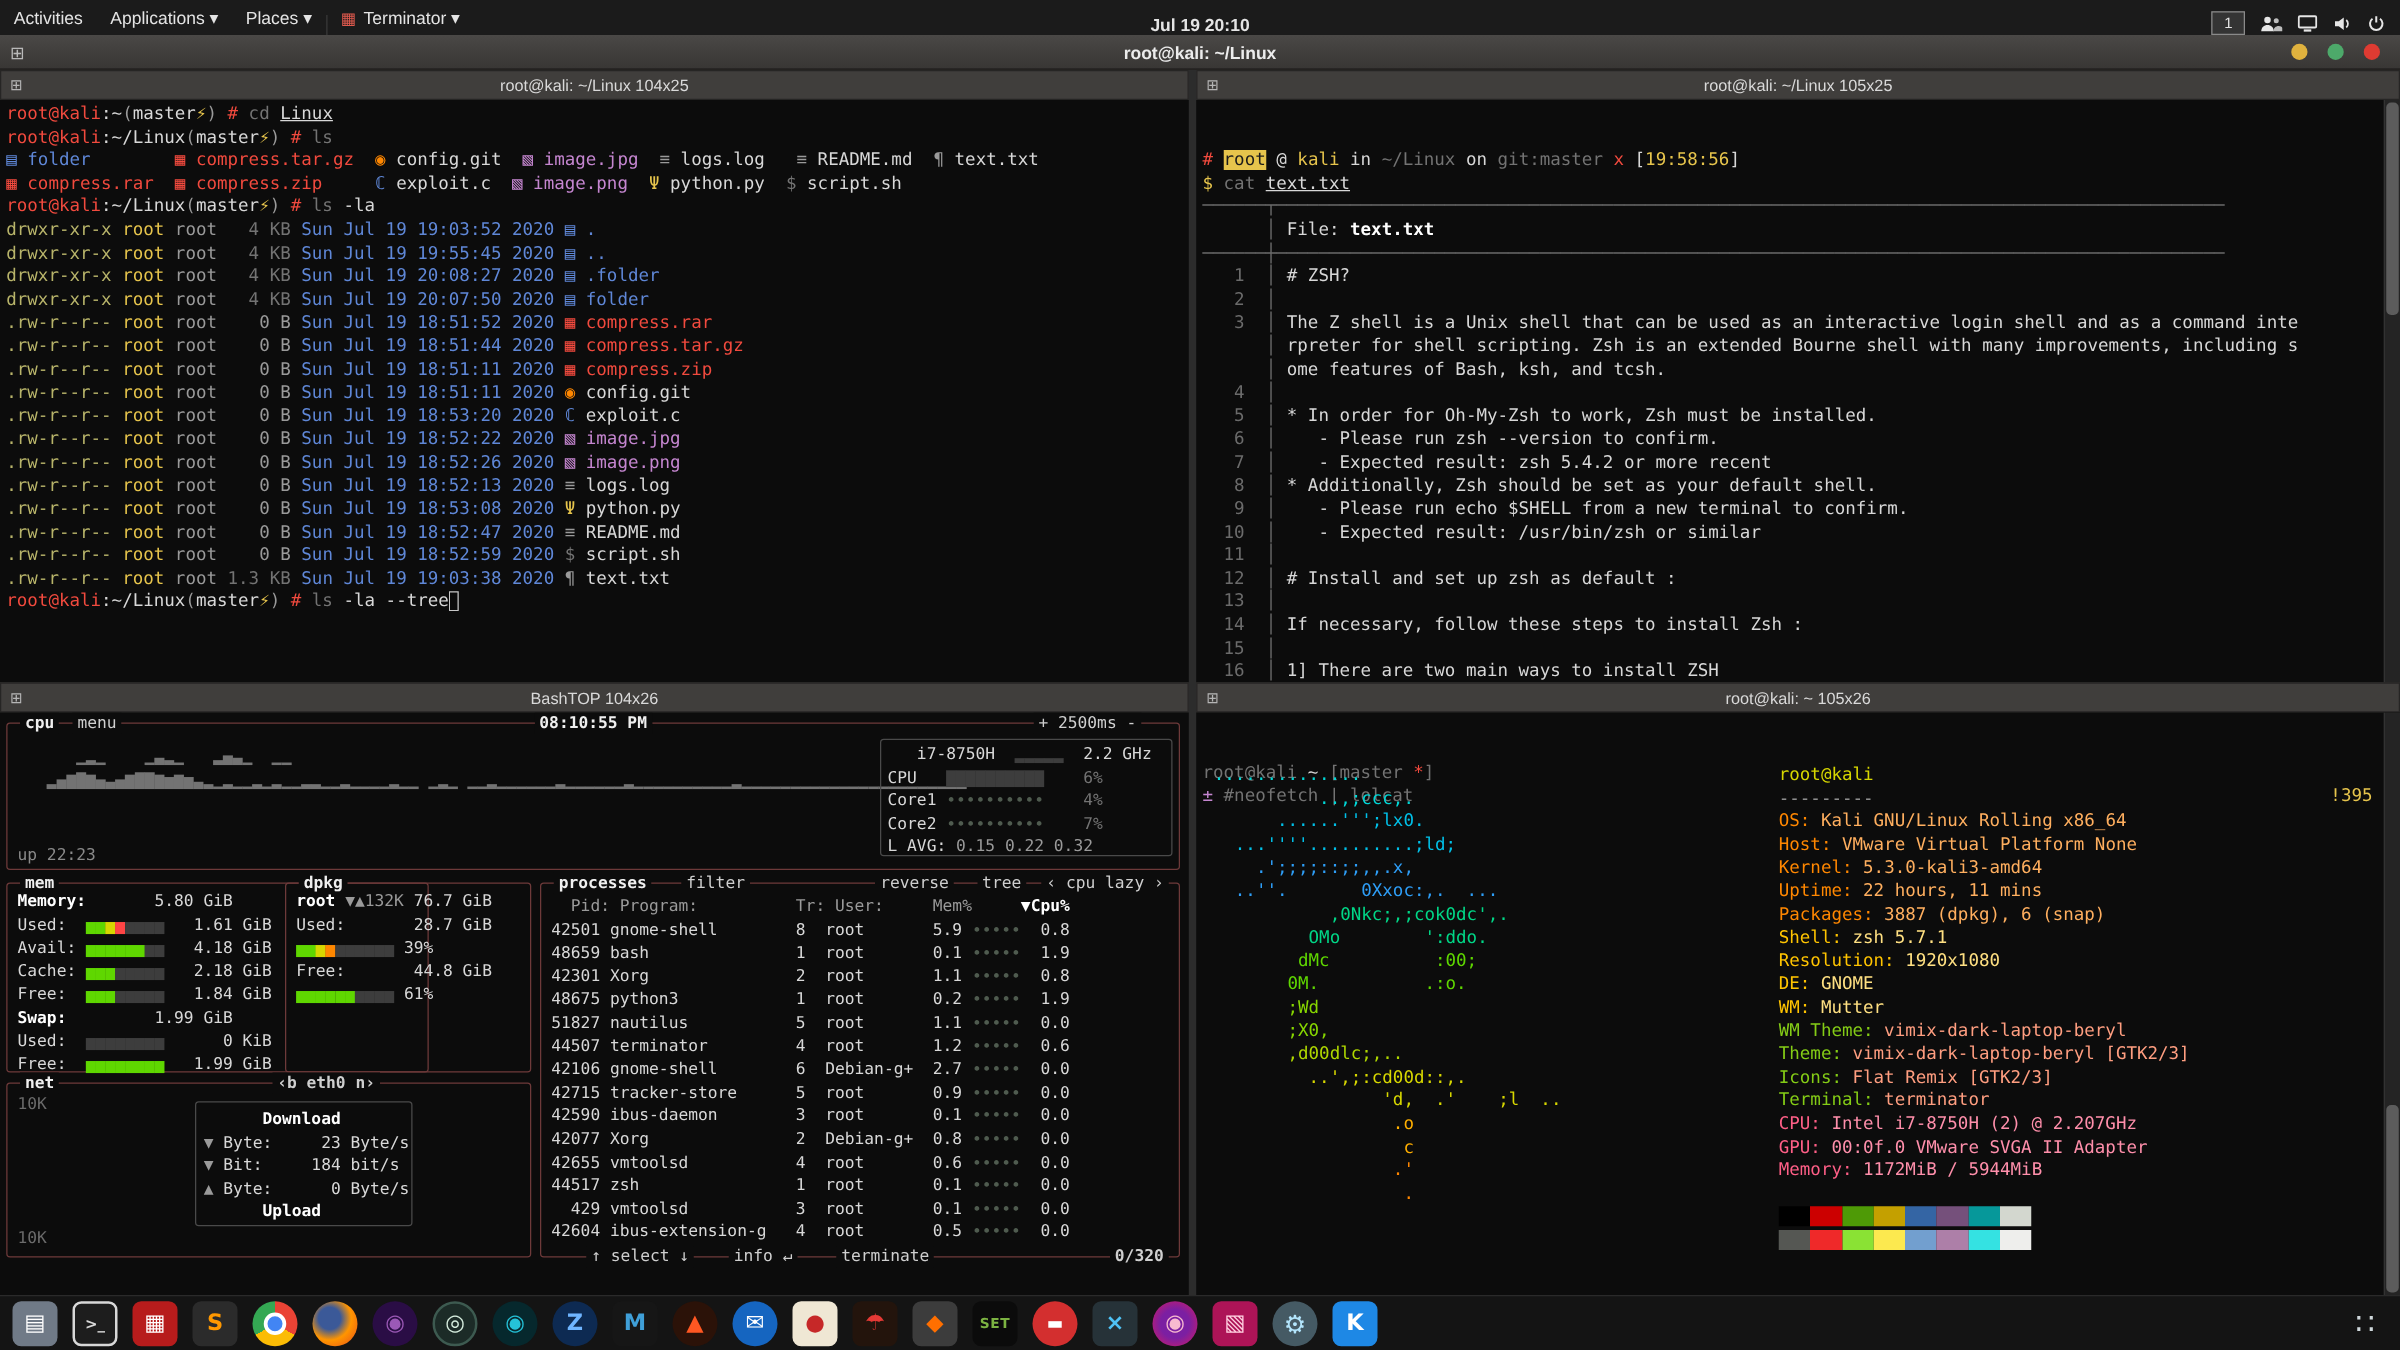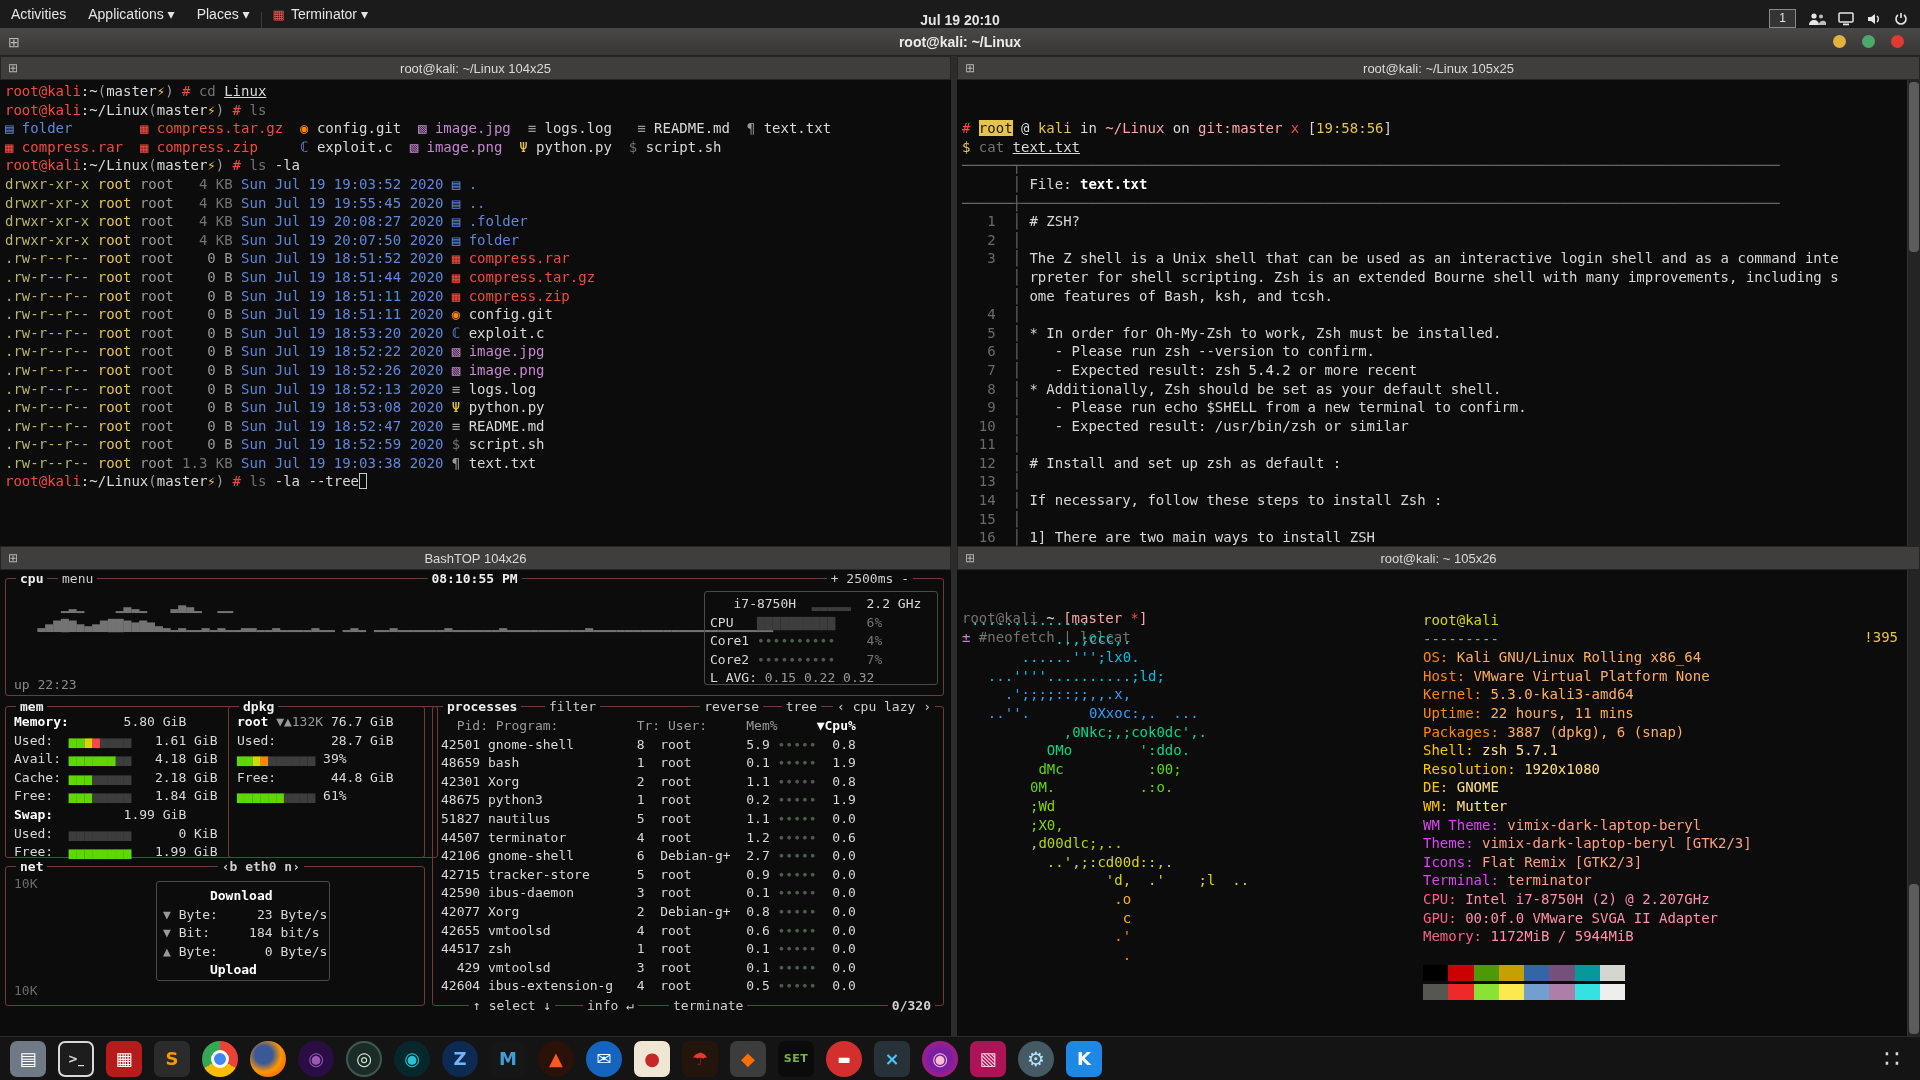--- a/index.html
+++ b/index.html
@@ -30,32 +30,32 @@
 #divider{grid-column:2;grid-row:1/5;background:#2c2c2c}
 
 
 .term{background:#0c0c0c;position:relative;overflow:hidden;font-family:"DejaVu Sans Mono","DejaVu Sans",monospace;font-size:14px;line-height:18.6px;color:#d8d8d8;white-space:pre;padding:2px 0 0 5px;cursor:text}
 .tline{min-height:18.6px}
 
 
 .c-w{color:#d8d8d8}.c-bw{color:#ffffff;font-weight:bold}
 .c-gr{color:#9a9a9a}.c-dkg{color:#6b6b6b}.c-dim{color:#4f5b4f}
 .c-red{color:#f14a3e}.c-grn{color:#737373}.c-yel{color:#e6c44c}
-.c-blu{color:#5f87d7}.c-cyan{color:#fca5a5}.c-mag{color:#c586d0}
+.c-blu{color:#5f87d7}.c-cyan{color:#737373}.c-mag{color:#c586d0}
 .c-org{color:#ff8700}.c-olv{color:#b8b46a}
 .c-uw{color:#d8d8d8;text-decoration:underline}
 .c-hl{background:#e6c44c;color:#1b1b1b}
 .c-cur{box-shadow:inset 0 0 0 1px #c8c8c8}
 .c-mg{color:#5fd700}.c-my{color:#d7d700}.c-mo{color:#ff8700}.c-mr{color:#ff4545}.c-mgry{color:#3d3d3d}
 .c-lc0{color:#00d7d7}.c-lc1{color:#00c0e8}.c-lc2{color:#2e9ef7}.c-lc3{color:#00d787}
 .c-lc4{color:#5fd700}.c-lc5{color:#87d700}.c-lc6{color:#afd700}.c-lc7{color:#d7d700}
 .c-lc8{color:#ffaf00}.c-lc9{color:#ff8700}
 .c-nl0{color:#ff8700}.c-nv0{color:#ffaf5f}
 .c-nl1{color:#ffc400}.c-nv1{color:#ffe082}
-.c-nl2{color:#d946ef}.c-nv2{color:#ff9e80}
+.c-nl2{color:#84cc16}.c-nv2{color:#ff9e80}
 .c-nl3{color:#ff5f87}.c-nv3{color:#ff8fab}
 .c-cb0{background:#000000}.c-cb1{background:#cc0000}.c-cb2{background:#4e9a06}.c-cb3{background:#c4a000}
 .c-cb4{background:#3465a4}.c-cb5{background:#75507b}.c-cb6{background:#06989a}.c-cb7{background:#d3d7cf}
 .c-cb8{background:#555753}.c-cb9{background:#ef2929}.c-cb10{background:#8ae234}.c-cb11{background:#fce94f}
 .c-cb12{background:#729fcf}.c-cb13{background:#ad7fa8}.c-cb14{background:#34e2e2}.c-cb15{background:#eeeeec}
 .c-flr{float:right;color:#e6c44c;margin-right:22px}
 
 
 #pane-bl{font-size:13px;line-height:17px}
 .bt-box{position:absolute;border:1px solid #6e3a3a;border-radius:3px}
@@ -193,21 +193,21 @@
         <span class="bt-title bt-btn" style="left:52px">menu</span>
         <span class="bt-title" style="left:50%;transform:translateX(-50%)">08:10:55 PM</span>
         <span class="bt-title bt-btn" style="right:30px">+ 2500ms -</span>
         <div class="bt-lines" style="left:8px;top:18px"><div class="tline"><span class="c-grn">      ▁▂▁    ▁▃▂▁   ▂▄▃▁  ▁▁                                                                        </span></div><div class="tline"><span class="c-grn">   ▂▄▆▇▆▄▃▄▆▇▇▆▅▆▅▃▂▁▂▁▁▂▁▂▁▁▂▂▁▁▂▁▁▁▁▂▁▁ ▁▂▁ ▁▁▂▁▁▁▁▁▁▂▁▁▁▁▁▁▂▁▁▁▁▁▁▁▁▁▁▂▁▁▁▁▁▁▁▁▁▁▁▁▁▁▁▁▁▁▁▁▁▁▁</span></div></div>
         <span class="bt-up">up 22:23</span>
         <div class="bt-sub" style="left:698px;top:12px;width:234px;height:94px">
           <div class="bt-lines" style="left:5px;top:3px"><div class="tline"><span class="c-w">   i7-8750H  </span><span class="c-mgry">▂▂▂▂▂</span><span class="c-w">  2.2 GHz</span></div><div class="tline"><span class="c-w">CPU   </span><span class="c-mgry">▇▇▇▇▇▇▇▇▇▇</span><span class="c-grn">    6%</span></div><div class="tline"><span class="c-w">Core1 </span><span class="c-dim">∙∙∙∙∙∙∙∙∙∙</span><span class="c-grn">    4%</span></div><div class="tline"><span class="c-w">Core2 </span><span class="c-dim">∙∙∙∙∙∙∙∙∙∙</span><span class="c-grn">    7%</span></div><div class="tline"><span class="c-w">L AVG: </span><span class="c-gr">0.15 0.22 0.32</span></div></div>
         </div>
       </div>
 
-      <div class="bt-box" style="left:5px;top:136px;width:433px;height:152px">
+      <div class="bt-box" style="left:5px;top:136px;width:338px;height:152px">
         <span class="bt-title" style="left:10px">mem</span>
         <div class="bt-lines" style="left:8px;top:6px"><div class="tline"><span class="c-bw">Memory:</span><span class="c-w">       </span><span class="c-w">5.80 GiB</span></div><div class="tline"><span class="c-w">Used:  </span><span class="c-mg">▅▅</span><span class="c-my">▅</span><span class="c-mr">▅</span><span class="c-mgry">▅▅▅▅</span><span class="c-w">   1.61 GiB</span></div><div class="tline"><span class="c-w">Avail: </span><span class="c-mg">▅▅▅▅▅▅</span><span class="c-mgry">▅▅</span><span class="c-w">   4.18 GiB</span></div><div class="tline"><span class="c-w">Cache: </span><span class="c-mg">▅▅▅</span><span class="c-mgry">▅▅▅▅▅</span><span class="c-w">   2.18 GiB</span></div><div class="tline"><span class="c-w">Free:  </span><span class="c-mg">▅▅▅</span><span class="c-mgry">▅▅▅▅▅</span><span class="c-w">   1.84 GiB</span></div><div class="tline"><span class="c-bw">Swap:</span><span class="c-w">         </span><span class="c-w">1.99 GiB</span></div><div class="tline"><span class="c-w">Used:  </span><span class="c-mgry">▅▅▅▅▅▅▅▅</span><span class="c-w">      0 KiB</span></div><div class="tline"><span class="c-w">Free:  </span><span class="c-mg">▅▅▅▅▅▅▅▅</span><span class="c-w">   1.99 GiB</span></div></div>
       </div>
 
       <div class="bt-box" style="left:228px;top:136px;width:197px;height:152px">
         <span class="bt-title" style="left:10px">dpkg</span>
         <div class="bt-lines" style="left:8px;top:6px"><div class="tline"><span class="c-bw">root </span><span class="c-gr">▼▲132K</span><span class="c-w"> 76.7 GiB</span></div><div class="tline"><span class="c-w">Used:</span><span class="c-w">       </span><span class="c-w">28.7 GiB</span></div><div class="tline"><span class="c-mg">▅▅</span><span class="c-my">▅</span><span class="c-mo">▅</span><span class="c-mgry">▅▅▅▅▅▅</span><span class="c-w"> 39%</span></div><div class="tline"><span class="c-w">Free:</span><span class="c-w">       </span><span class="c-w">44.8 GiB</span></div><div class="tline"><span class="c-mg">▅▅▅▅▅▅</span><span class="c-mgry">▅▅▅▅</span><span class="c-w"> 61%</span></div></div>
       </div>
 
       <div class="bt-box" style="left:432px;top:136px;width:512px;height:300px">

